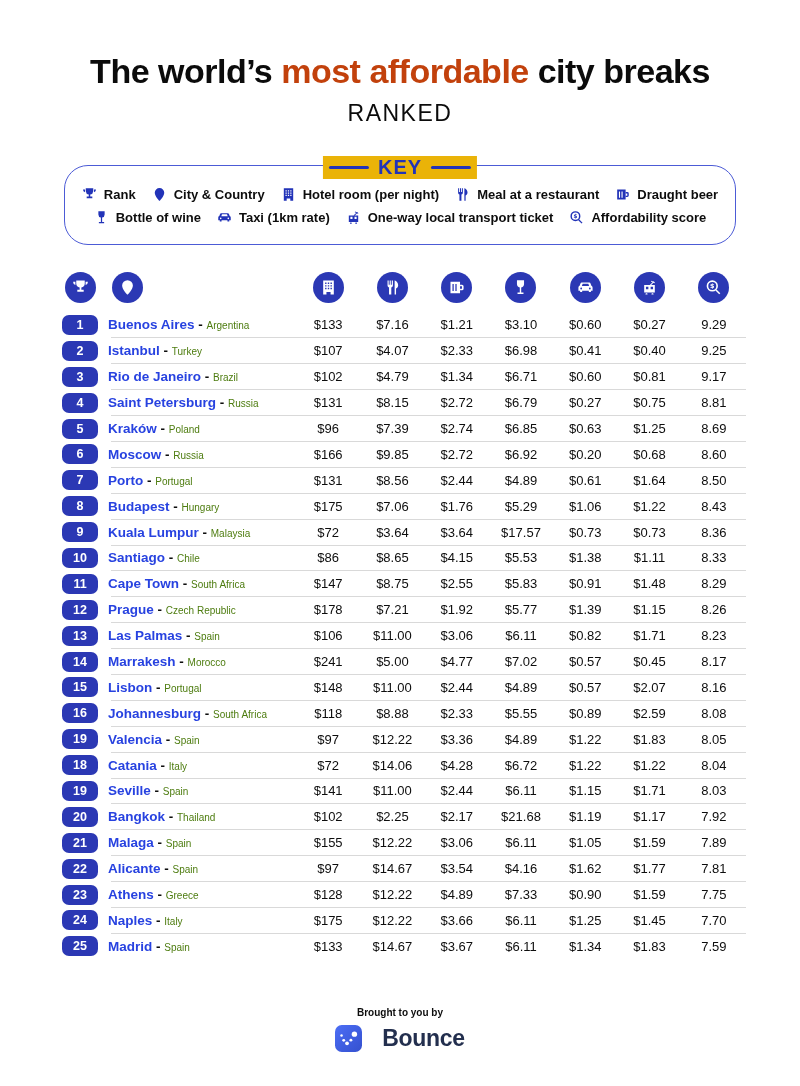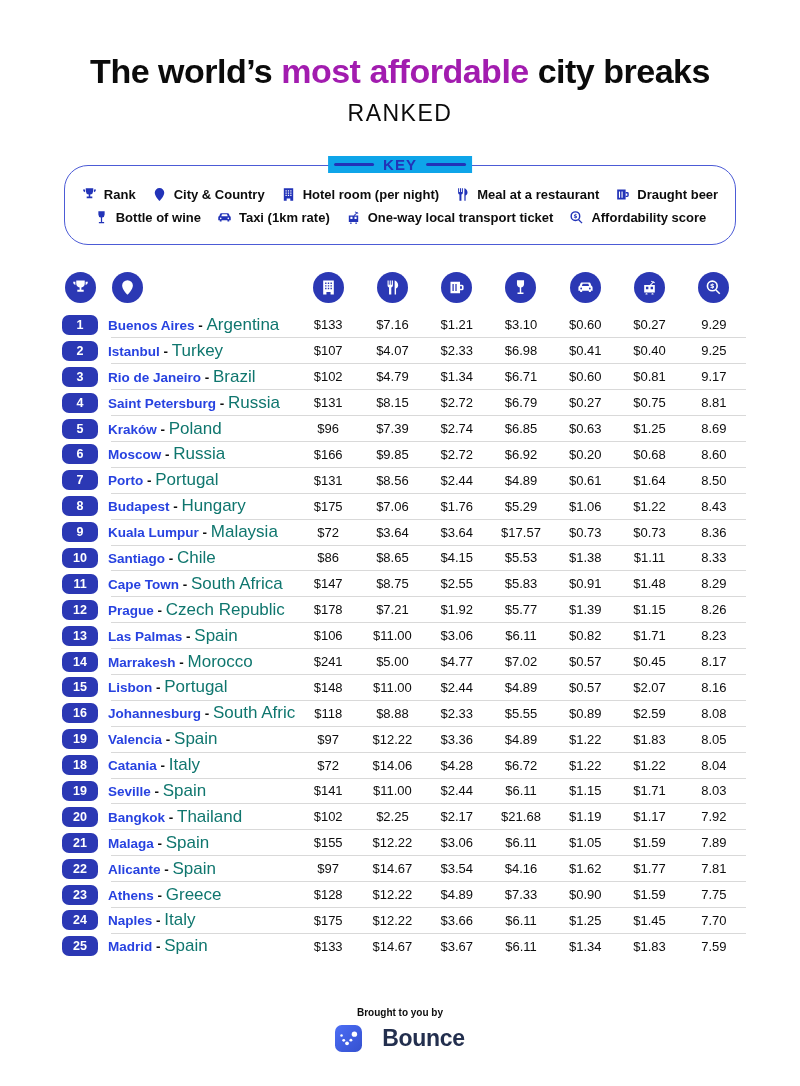--- a/index.html
+++ b/index.html
@@ -10,28 +10,28 @@
     --sep:#d9d9d9;
   }
   *{box-sizing:border-box;margin:0;padding:0;}
   html,body{width:800px;height:1086px;background:#ffffff;overflow:hidden;}
   body{font-family:"Liberation Sans","DejaVu Sans",sans-serif;color:var(--ink);}
 
   .page{width:800px;height:1086px;position:relative;}
 
   
   .title{margin-top:52px;text-align:center;font-size:34px;font-weight:800;letter-spacing:-0.5px;color:#0b0b0b;}
-  .title .hl{color:#a21caf;}
+  .title .hl{color:#c2410c;}
   .subtitle{margin-top:9px;text-align:center;font-size:23px;font-weight:500;letter-spacing:1.5px;color:#0b0b0b;}
 
   
   .keybox{position:relative;width:672px;margin:38px auto 0;border:1.5px solid #4c5bd6;border-radius:24px;padding:17px 6px 11px;}
   .keylabel{position:absolute;top:-10px;left:50%;transform:translateX(-50%);
-    display:flex;align-items:center;gap:9px;background:#0ea5e9;padding:0 6px;
-    color:var(--blue-key);font-weight:800;font-size:15px;letter-spacing:1px;}
+    display:flex;align-items:center;gap:9px;background:#eab308;padding:0 6px;
+    color:var(--blue-key);font-weight:800;font-size:20px;letter-spacing:1px;}
   .keylabel::before,.keylabel::after{content:"";width:40px;height:2.5px;background:var(--blue-key);border-radius:2px;}
   .keyrow{display:flex;justify-content:center;align-items:center;gap:16px;margin:4px 0 8px;}
   .keyitem{display:flex;align-items:center;gap:7px;font-size:13px;font-weight:600;color:#0d0d0d;white-space:nowrap;}
   .keyitem svg{width:15px;height:15px;fill:var(--blue-key);flex:none;}
 
   
   .table{width:692px;margin:27px auto 0;}
   .grid{display:grid;grid-template-columns:52px 190px repeat(7,1fr);align-items:center;}
   .header-row{margin-bottom:9px;}
   .hicon{width:31px;height:31px;border-radius:50%;background:var(--blue-deep);
@@ -39,21 +39,21 @@
   .hicon svg{width:17px;height:17px;fill:#ffffff;}
   .hicon.pin-col{justify-self:start;margin-left:6px;}
 
   .row{height:25.9px;position:relative;}
   .row:not(:last-child)::after{content:"";position:absolute;left:57px;right:0;bottom:-0.5px;height:1px;background:var(--sep);}
   .badge{justify-self:center;width:36px;height:20px;border-radius:7px;background:var(--blue-deep);
     color:#fff;font-weight:700;font-size:12.5px;display:flex;align-items:center;justify-content:center;}
   .citycell{font-size:13.5px;white-space:nowrap;overflow:hidden;padding-left:2px;}
   .city{color:var(--blue-bright);font-weight:700;}
   .dash{font-weight:700;color:#0d0d0d;}
-  .country{font-weight:400;font-size:17px;color:#0f766e;text-align:right;}
+  .country{font-weight:400;font-size:10px;color:#4d7c0f;text-align:right;}
   .num{text-align:center;font-size:13px;font-weight:500;color:#0d0d0d;}
 
   
   .footer{margin-top:48px;text-align:center;}
   .tagline{font-size:10px;font-weight:700;color:#0d0d0d;}
   .brand{margin-top:7px;display:flex;align-items:flex-end;justify-content:center;gap:20px;}
   .brand-icon{width:27px;height:27px;}
   .brand-name{font-size:23px;font-weight:800;color:#232f4e;letter-spacing:-0.3px;}
 
   .symbols{position:absolute;width:0;height:0;overflow:hidden;}

